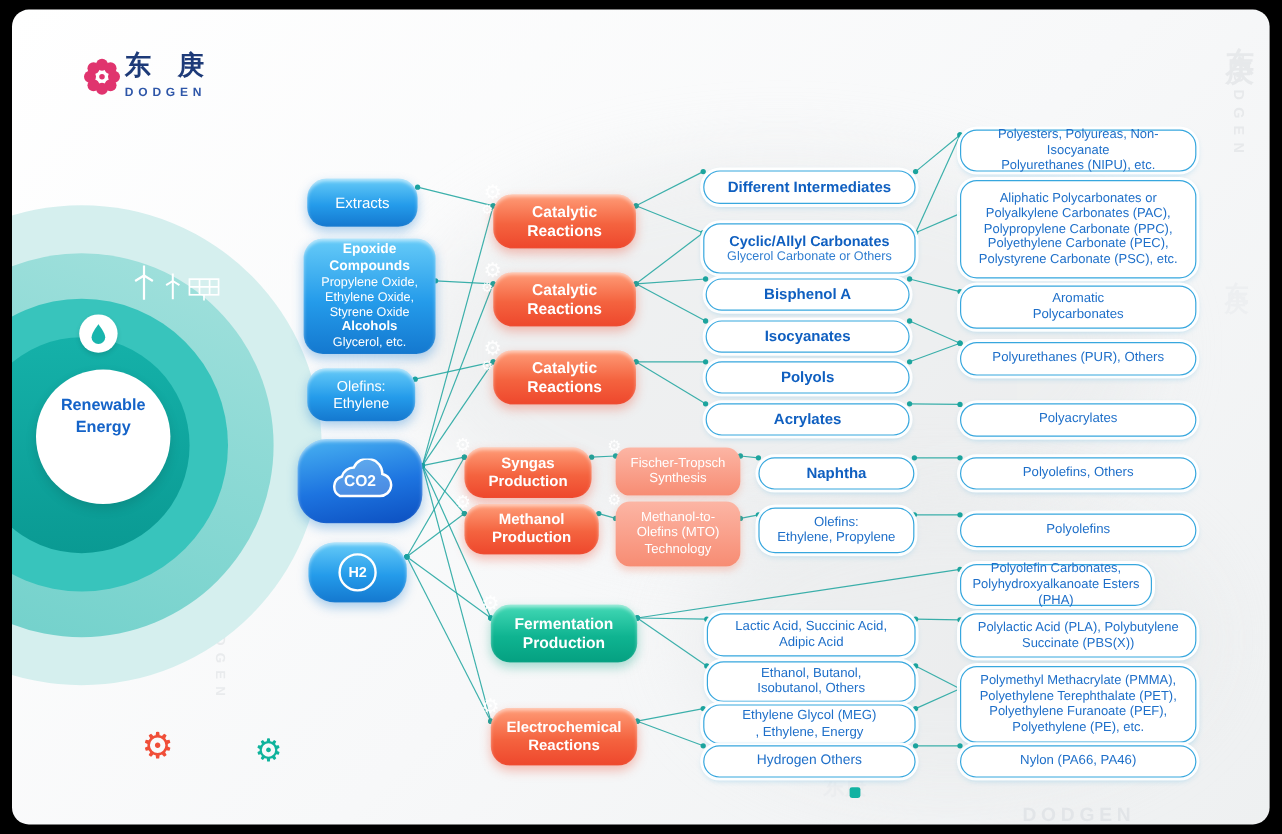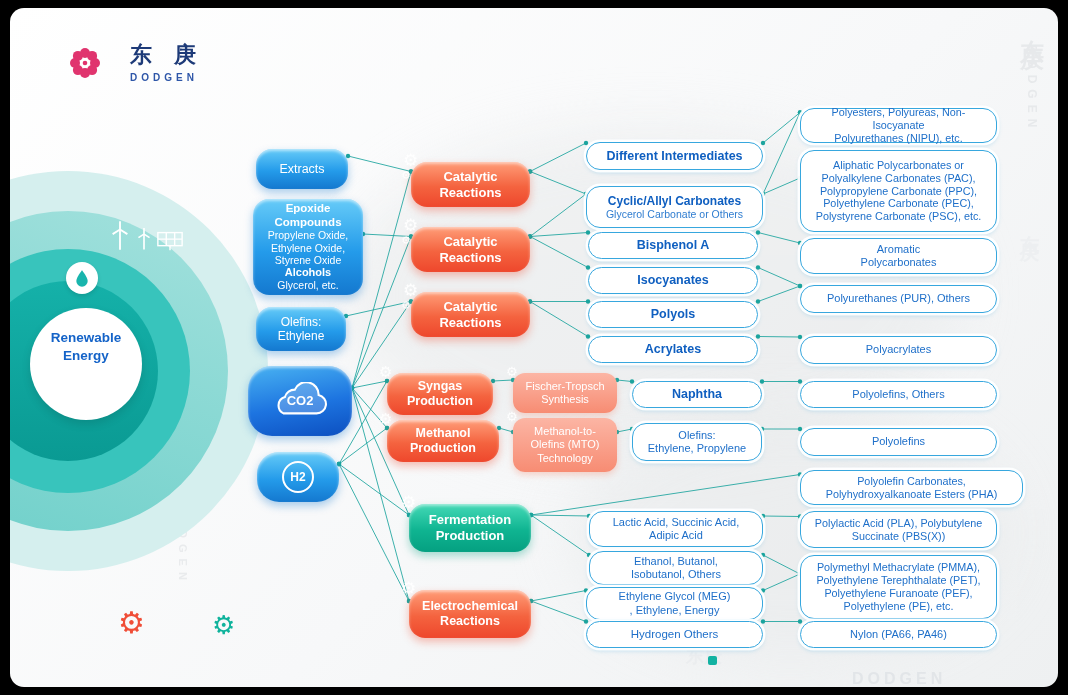--- a/index.html
+++ b/index.html
@@ -8,21 +8,21 @@
   #diagram { position:absolute; left:10px; top:8px; width:1048px; height:679px;
              background:linear-gradient(135deg,#ffffff 0%,#f7f8f9 55%,#eef0f1 100%);
              border-radius:14px; overflow:hidden; }
 
   
   .wm { position:absolute; z-index:0; color:#e7e9eb; font-weight:bold; user-select:none; }
   .wm.vert { writing-mode:vertical-rl; letter-spacing:6px; }
   .blob { position:absolute; z-index:0; border-radius:50%; filter:blur(28px); background:#e7e9ea; opacity:.55; }
 
   
-  .logo { position:absolute; left:56px; top:36px; z-index:4; display:flex; align-items:flex-start; gap:26px; }
+  .logo { position:absolute; left:56px; top:36px; z-index:4; display:flex; align-items:flex-end; gap:0; }
   .logo-cn { font-size:22px; font-weight:bold; color:#1d3a78; letter-spacing:8px; line-height:1; }
   .logo-en { font-size:10px; font-weight:bold; color:#2e56a8; letter-spacing:4px; margin-top:6px; }
   .title { position:absolute; left:0; top:46px; width:100%; text-align:center; z-index:3;
            font-size:23px; font-weight:bold; color:#0f6f7c; }
 
   
   .ring { position:absolute; border-radius:50%; z-index:1; }
   .energy-label { position:absolute; left:24px; top:321px; width:104px; z-index:3; text-align:center;
                   color:#1463c8; font-weight:bold; font-size:13.5px; line-height:1.3;
                   text-shadow:0 1px 2px rgba(255,255,255,.9); white-space:pre-line; }
@@ -418,21 +418,21 @@
   </div>
   <div class="node box" style="left:790px;top:315px;width:197px;height:28px;font-size:11px">
     <span>Polyacrylates</span>
   </div>
   <div class="node box" style="left:790px;top:360px;width:197px;height:27px;font-size:11px">
     <span>Polyolefins, Others</span>
   </div>
   <div class="node box" style="left:790px;top:407px;width:197px;height:28px;font-size:11px">
     <span>Polyolefins</span>
   </div>
-  <div class="node box" style="left:790px;top:449px;width:223px;height:35px;font-size:10.8px">
+  <div class="node box" style="left:790px;top:449px;width:160px;height:35px;font-size:10.8px">
     <span class="ml">Polyolefin Carbonates,
 Polyhydroxyalkanoate Esters (PHA)</span>
   </div>
   <div class="node box" style="left:790px;top:490px;width:197px;height:37px;font-size:10.8px">
     <span class="ml">Polylactic Acid (PLA), Polybutylene
 Succinate (PBS(X))</span>
   </div>
   <div class="node box" style="left:790px;top:534px;width:197px;height:64px;font-size:10.8px">
     <span class="ml">Polymethyl Methacrylate (PMMA),
 Polyethylene Terephthalate (PET),

